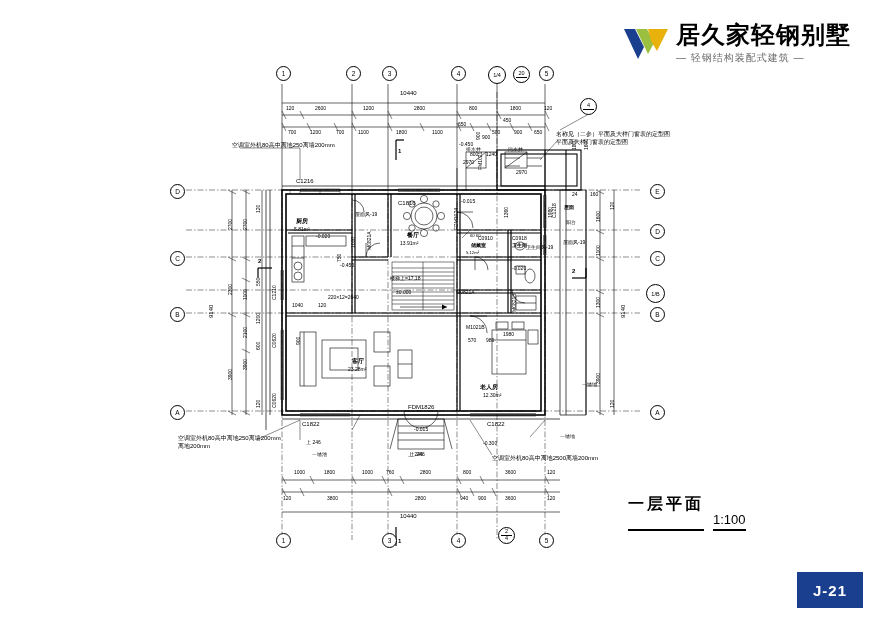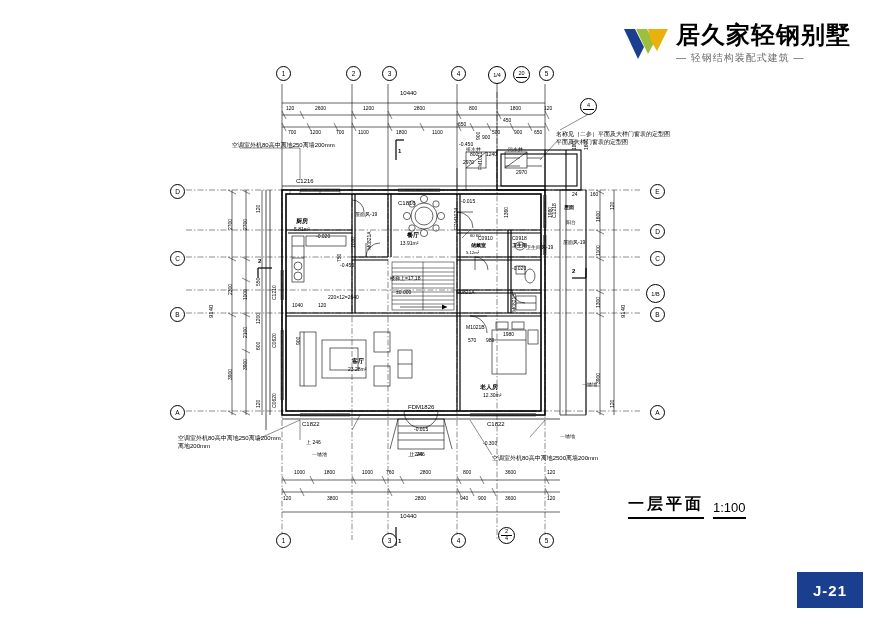--- a/index.html
+++ b/index.html
@@ -79,21 +79,21 @@
     top: 494px;
     display: flex;
     align-items: flex-end;
     gap: 9px;
   }
   .title-main {
     font-size: 16px;
     font-weight: bold;
     letter-spacing: 3px;
     border-bottom: 2px solid #000;
-    padding-bottom: 2px;
+    padding-bottom: 14px;
   }
   .title-scale {
     font-size: 13px;
     border-bottom: 2px solid #000;
     padding-bottom: 2px;
   }
 
   
   .lbl {
     position: absolute;

